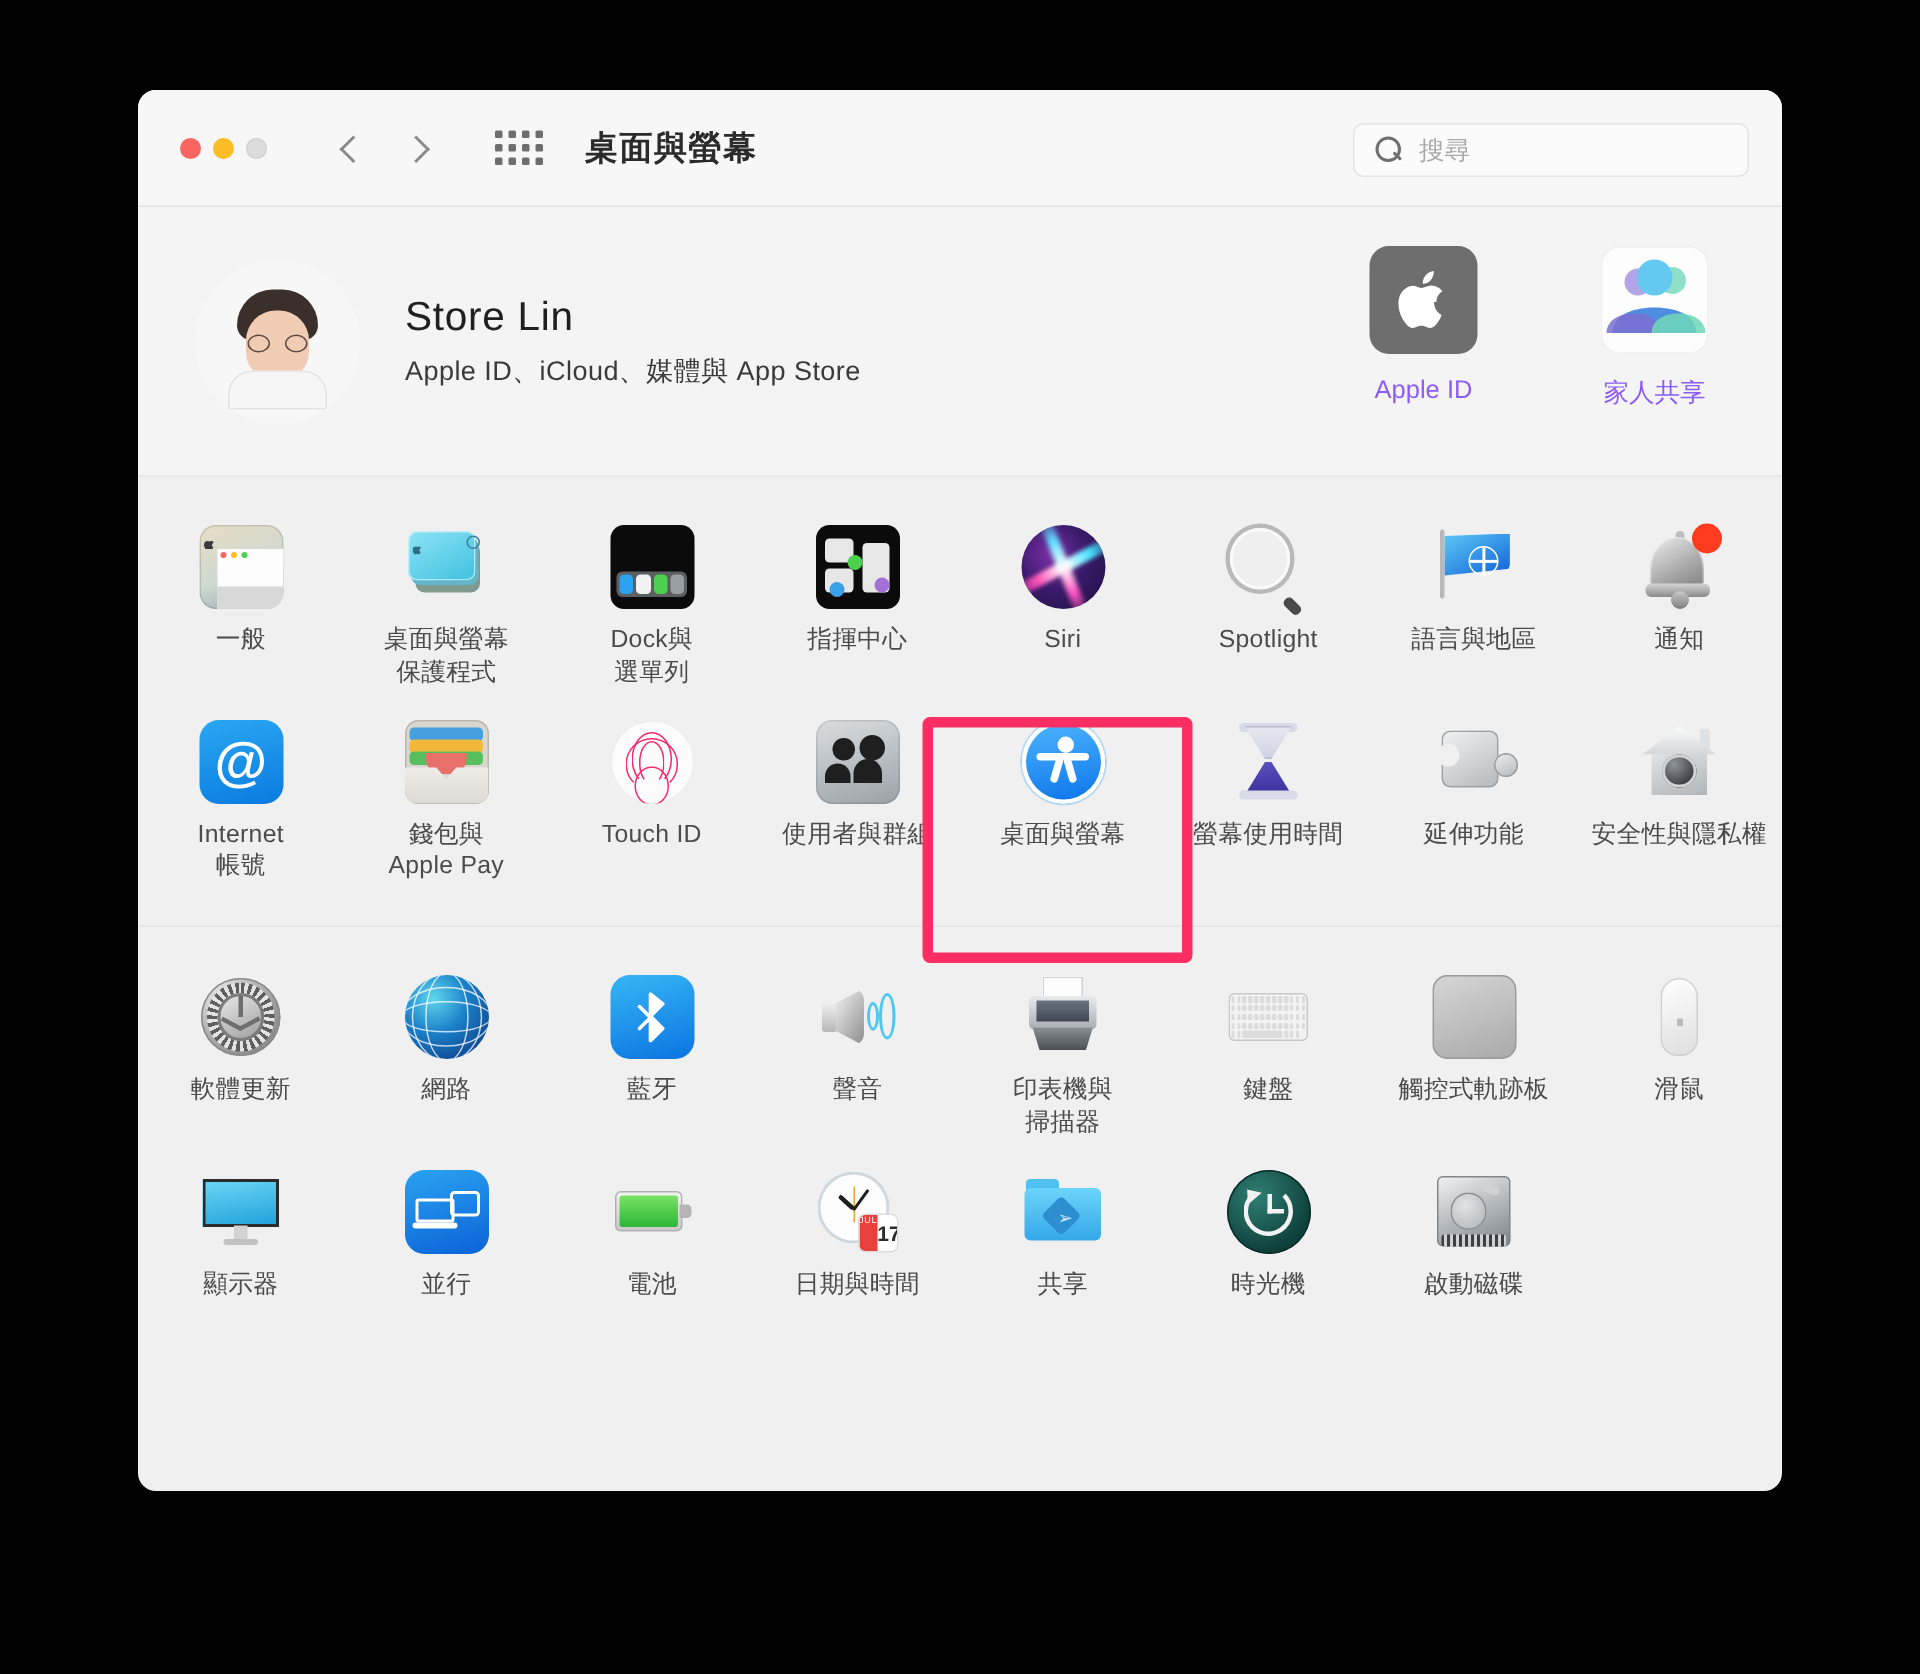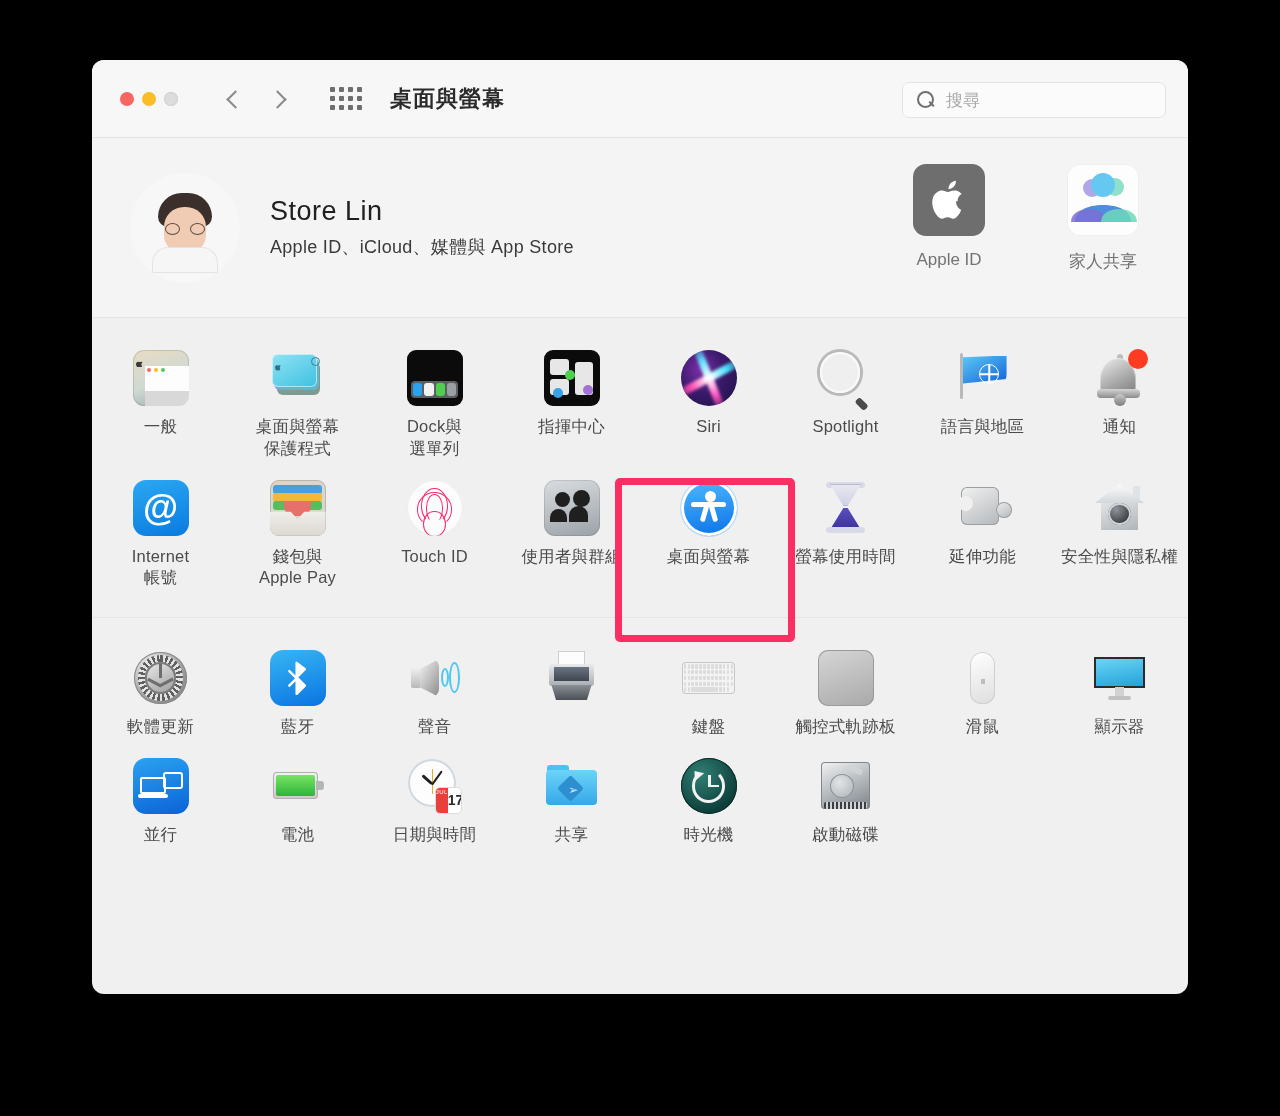--- a/index.html
+++ b/index.html
@@ -111,21 +111,21 @@
   .acct-text { margin-left: 30px; }
   .acct-name { font-size: 27px; color: #202020; letter-spacing:.5px; }
   .acct-sub  { font-size: 18px; color: #3a3a3a; margin-top: 8px; letter-spacing:.3px; }
 
   .acct-tiles {
     position: absolute; right: 30px; top: 26px;
     display: flex; gap: 44px;
   }
   .acct-tile { width: 110px; text-align: center; }
   .acct-tile .ic { width: 72px; height: 72px; margin: 0 auto; }
-  .acct-tile .lb { margin-top: 14px; font-size: 17px; color: #737373; }
+  .acct-tile .lb { margin-top: 14px; font-size: 17px; color: #8b5cf6; }
 
   
   .section { padding: 26px 0 18px; }
   .section + .section { border-top: 1px solid #e4e4e4; }
   .grid {
     display: grid;
     grid-template-columns: repeat(8, 1fr);
     row-gap: 4px;
   }
   .cell {
@@ -782,20 +782,29 @@
             <div class="outer"></div>
               <div class="teeth"></div>
               <div class="inner"></div>
             <div class="spoke"></div>
               <div class="spoke2"></div>
               <div class="spoke3"></div>
           </div>
           <div class="lb">軟體更新</div>
         </div>
 
+        <div class="cell">
+          <div class="ic ic-net">
+            <div class="m m1"></div>
+              <div class="m m2"></div>
+              <div class="m m3"></div>
+              <div class="m m4"></div>
+          </div>
+          <div class="lb">網路</div>
+        </div>
 
         <div class="cell">
           <div class="ic">
             <div class="sq ic-bt">
               <svg viewBox="0 0 24 38">
                   <path fill="#fff" stroke="#fff" stroke-width="2.6" stroke-linejoin="round" stroke-linecap="round" d="M11 2v34l9-9-9-9 9-9-9-7z M3 11l8 8 M3 27l8-8"></path>
                 </svg>
             </div>
           </div>
           <div class="lb">藍牙</div>
@@ -811,20 +820,22 @@
           <div class="lb">聲音</div>
         </div>
 
         <div class="cell">
           <div class="ic ic-print">
             <div class="paper"></div>
               <div class="body"></div>
               <div class="drum"></div>
               <div class="out"></div>
           </div>
+          <div class="lb">印表機與
+掃描器</div>
         </div>
 
         <div class="cell">
           <div class="ic ic-kb">
             <div class="pad">
               <div class="row">
                   <i></i>
                   <i></i>
                   <i></i>
                   <i></i>

